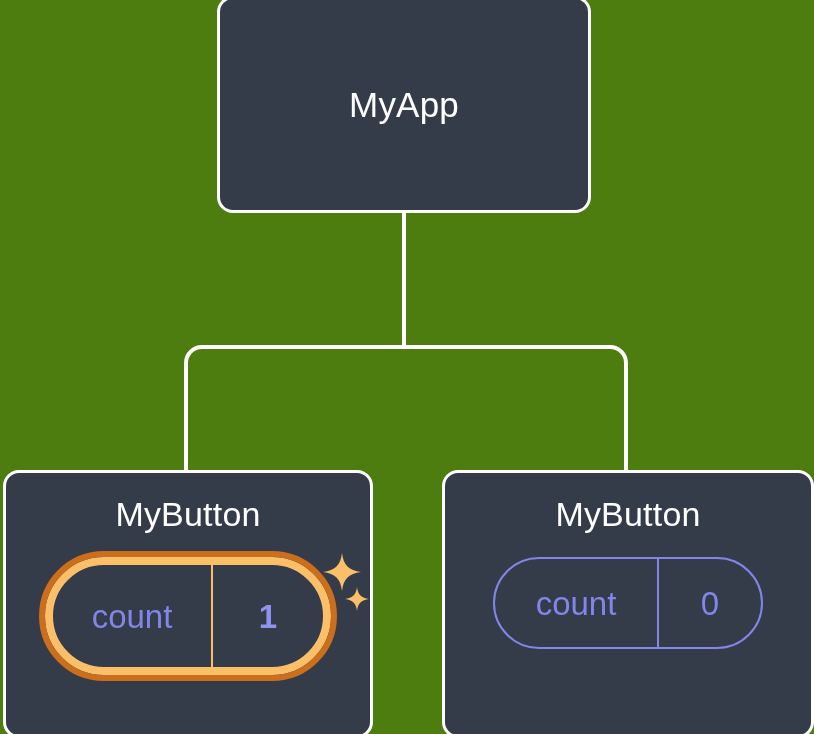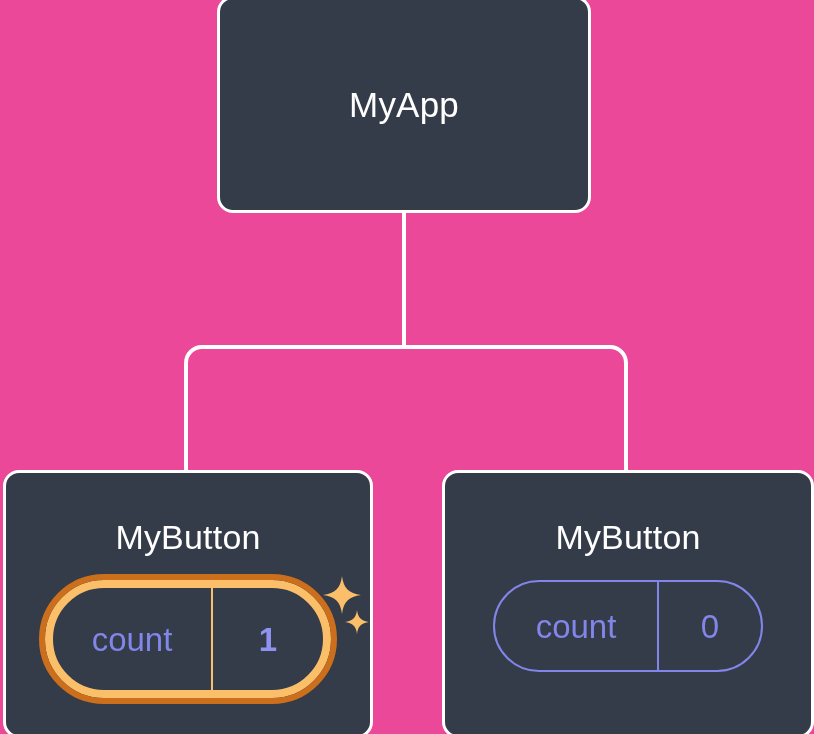--- a/index.html
+++ b/index.html
@@ -9,21 +9,21 @@
   body {
     width: 814px;
     height: 734px;
     overflow: hidden;
     font-family: "Liberation Sans", "DejaVu Sans", sans-serif;
   }
   #stage {
     position: relative;
     width: 814px;
     height: 734px;
-    background: #ec4899;
+    background: #4d7c0f;
   }
   #edges {
     position: absolute;
     left: 0;
     top: 0;
     width: 814px;
     height: 734px;
   }
 
   
@@ -55,21 +55,21 @@
 
   .node-title {
     color: #ffffff;
     font-size: 34px;
     font-weight: 400;
     letter-spacing: 0.2px;
     line-height: 1;
     white-space: nowrap;
   }
   .node-root .node-title { font-size: 35px; }
-  .node-child .node-title { margin-top: 47px; }
+  .node-child .node-title { margin-top: 24px; }
 
   
   .pill-wrap {
     position: relative;
     margin-top: 26px;
     display: flex;
     align-items: flex-end;
   }
   .pill {
     box-sizing: border-box;

